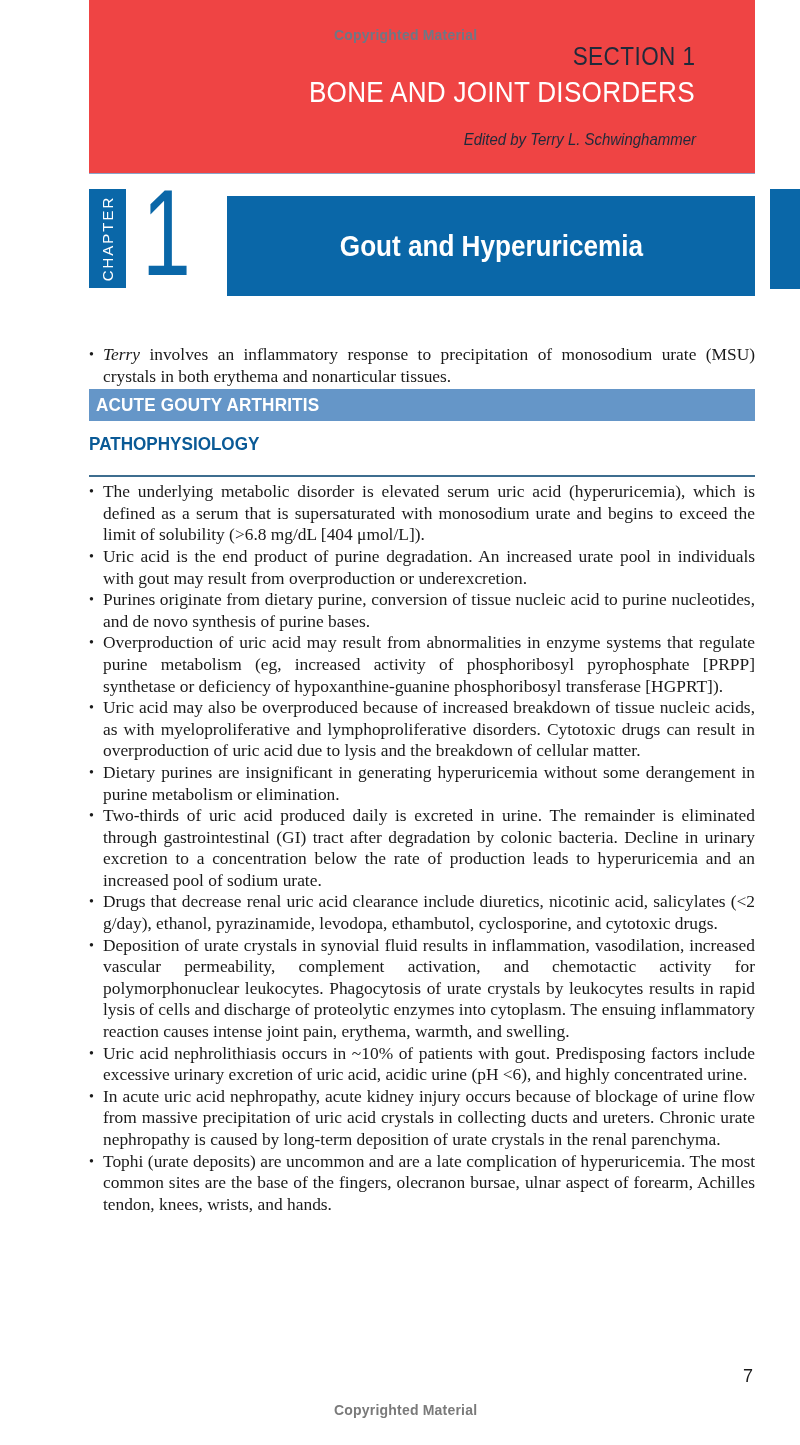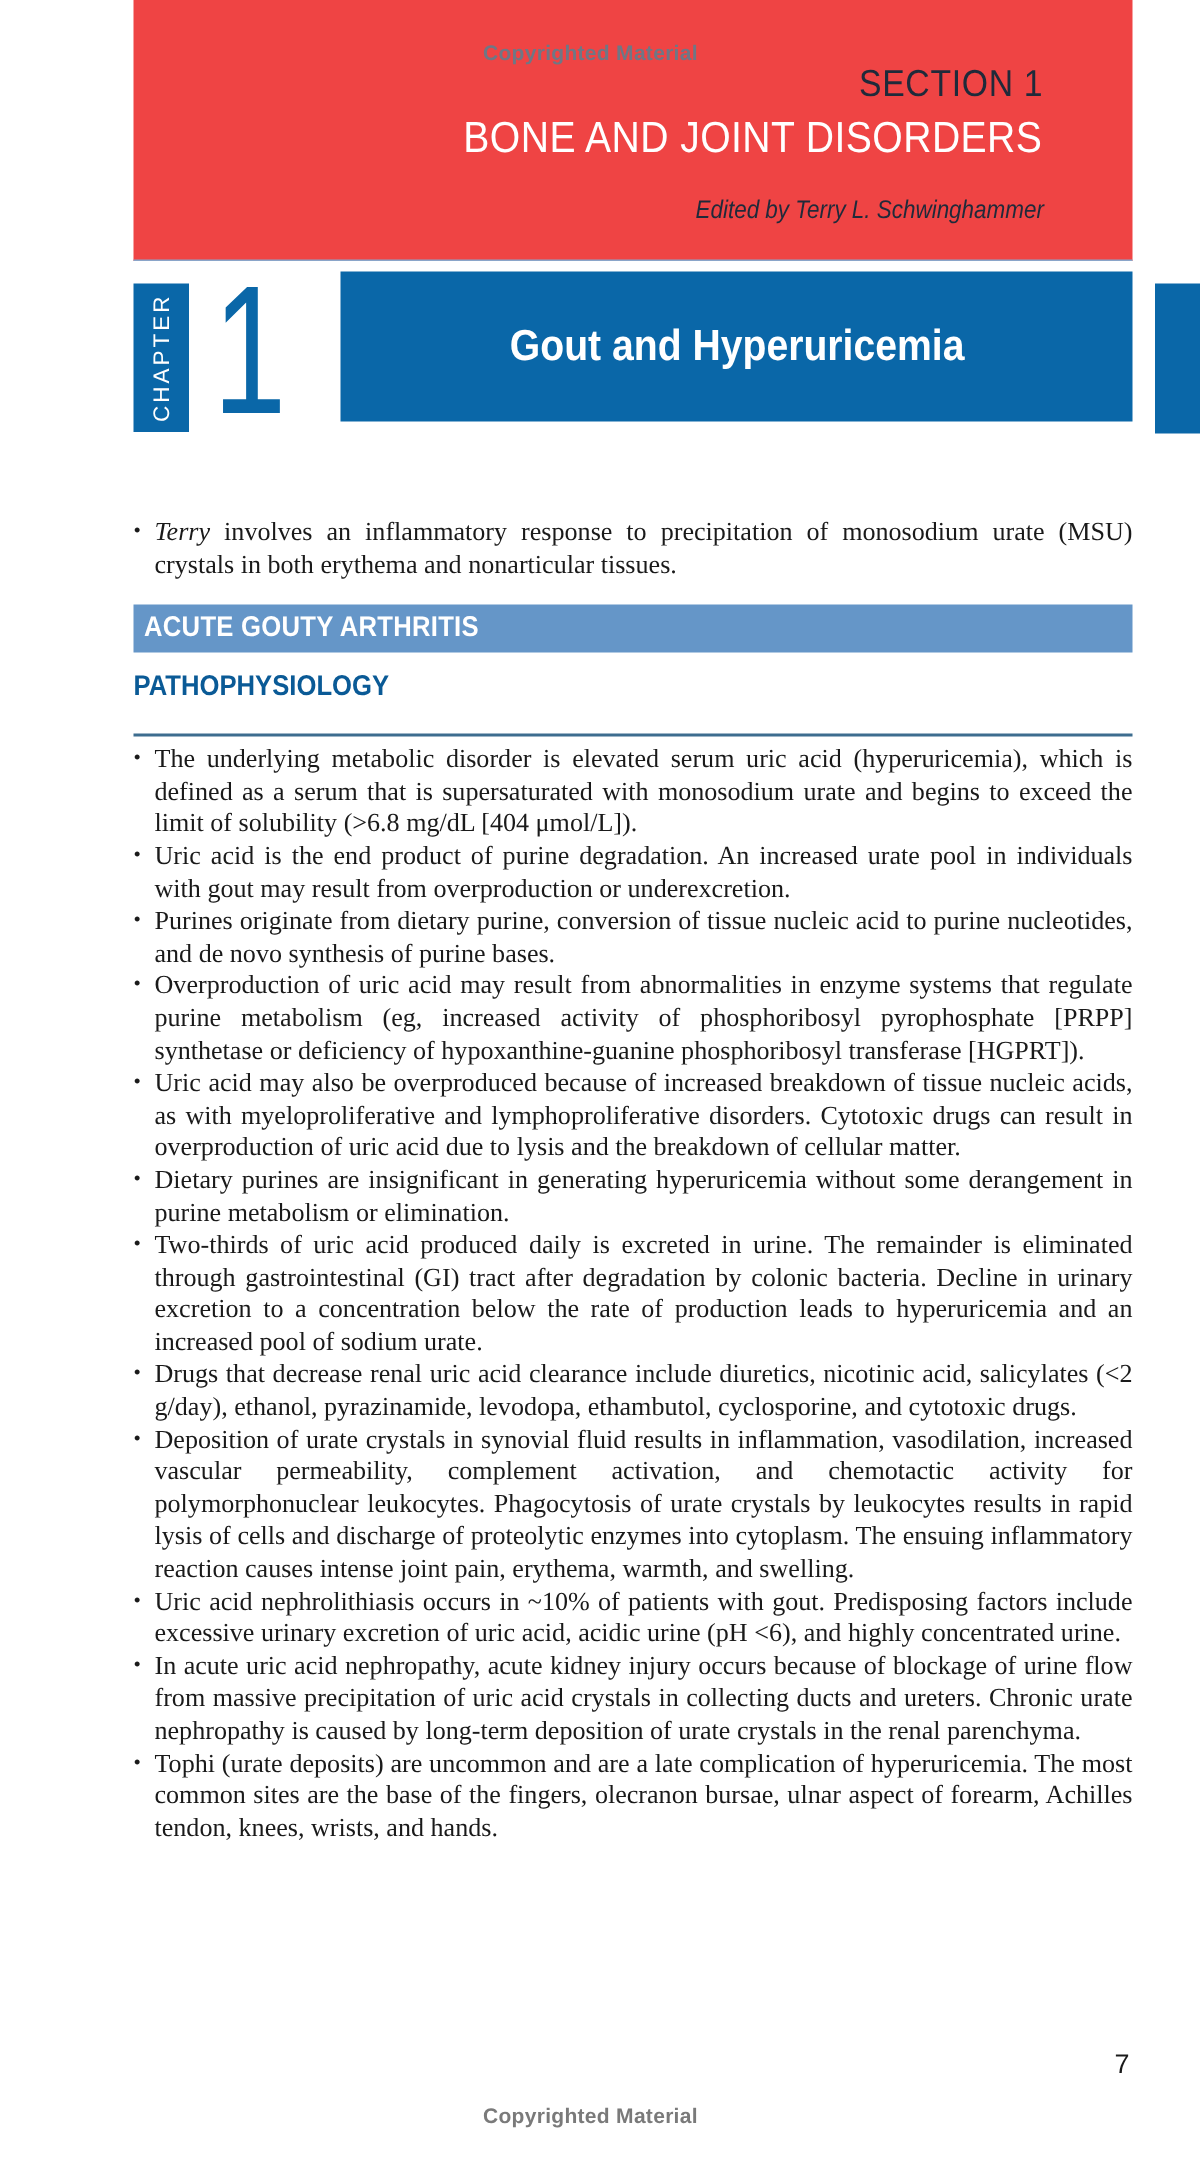--- a/index.html
+++ b/index.html
@@ -19,20 +19,21 @@
     background: #ef4444;
     border-bottom: 1px solid #8aa5c9;
   }
   .watermark {
     position: absolute;
     font-family: "Liberation Sans", sans-serif;
     font-weight: bold;
     font-size: 14px;
     color: #7a7a7a;
     letter-spacing: 0.2px;
+    margin-left: 12px;
   }
   .wm-top { left: 322px; top: 27px; color: #6f7785; }
   .wm-bottom { left: 322px; top: 1402px; }
   .section-number {
     position: absolute;
     right: 60px; top: 42px;
     font-family: "Liberation Sans", sans-serif;
     font-size: 25px;
     color: #1f2a3a;
     letter-spacing: 0.5px;
@@ -87,21 +88,21 @@
     left: 142px; top: 172px;
     font-family: "Liberation Sans", sans-serif;
     font-size: 122px;
     line-height: 122px;
     color: #0a67a8;
     transform: scaleX(0.72);
     transform-origin: left center;
   }
   .chapter-title-bar {
     position: absolute;
-    left: 227px; top: 181px;
+    left: 227px; top: 196px;
     width: 528px; height: 100px;
     background: #0a67a8;
     display: flex; align-items: center; justify-content: center;
   }
   .chapter-title {
     font-family: "Liberation Sans", sans-serif;
     font-weight: bold;
     font-size: 29px;
     color: #ffffff;
     transform: scaleX(0.9);
@@ -130,21 +131,21 @@
     text-align: justify;
     hyphens: manual;
   }
   .bullet-item .dot {
     position: absolute;
     left: 0; top: 0;
     font-size: 14px;
   }
   .intro-list { margin-top: 0; }
   .major-heading {
-    margin-top: 16px;
+    margin-top: 2px;
     height: 32px;
     background: #6596c8;
     display: flex; align-items: center;
     padding-left: 7px;
   }
   .major-heading span {
     font-family: "Liberation Sans", sans-serif;
     font-weight: bold;
     font-size: 19px;
     color: #ffffff;

